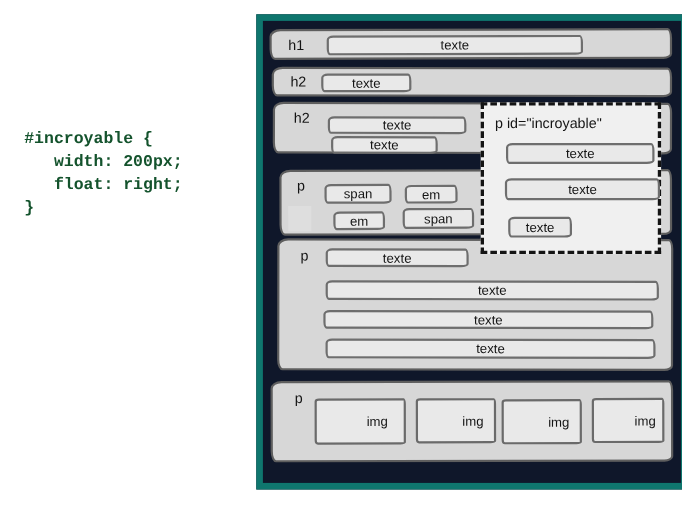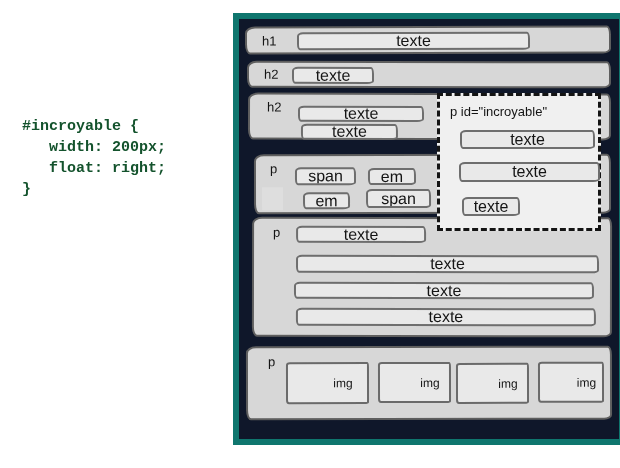--- a/index.html
+++ b/index.html
@@ -24,21 +24,21 @@
     border-radius:10px 4px 8px 5px / 7px 9px 5px 10px;
     box-sizing:border-box;
   }
   .tag{
     position:absolute;font-size:13px;line-height:13px;color:#141414;
   }
   .ibox{
     position:absolute;background:#e9e9e9;border:2px solid #6e6e6e;
     border-radius:6px 3px 7px 3px / 4px 7px 3px 6px;
     box-sizing:border-box;display:flex;align-items:center;justify-content:center;
-    font-size:16px;color:#141414;overflow:hidden;
+    font-size:12px;color:#141414;overflow:hidden;
   }
   .imgbox{
     position:absolute;background:#e9e9e9;border:2px solid #6a6a6a;
     border-radius:4px 2px 5px 3px / 3px 5px 2px 4px;
     box-sizing:border-box;display:flex;align-items:center;justify-content:center;
     font-size:12px;color:#141414;padding-left:31px;
   }
   
   #blk-h1   {left:6px;  top:7px;  width:366px;height:28px;transform:rotate(-0.15deg);}
   #blk-h2a  {left:8px;  top:42px; width:364px;height:27px;transform:rotate(0.1deg);}

